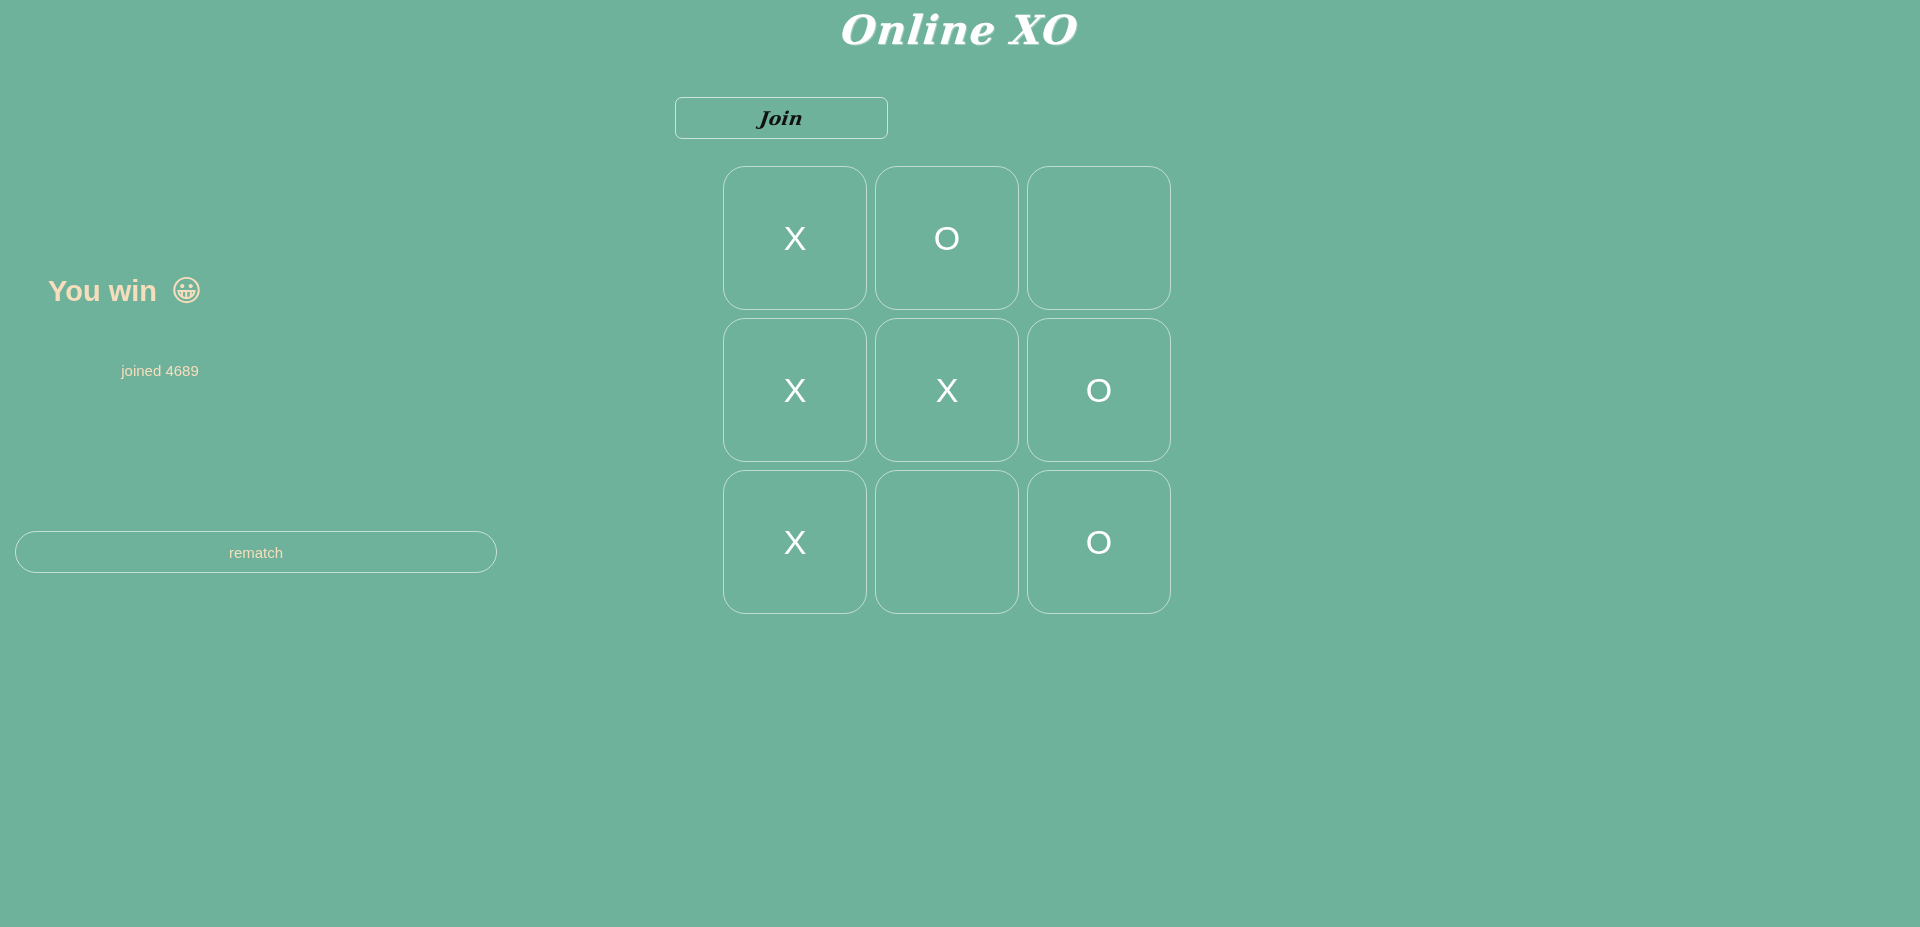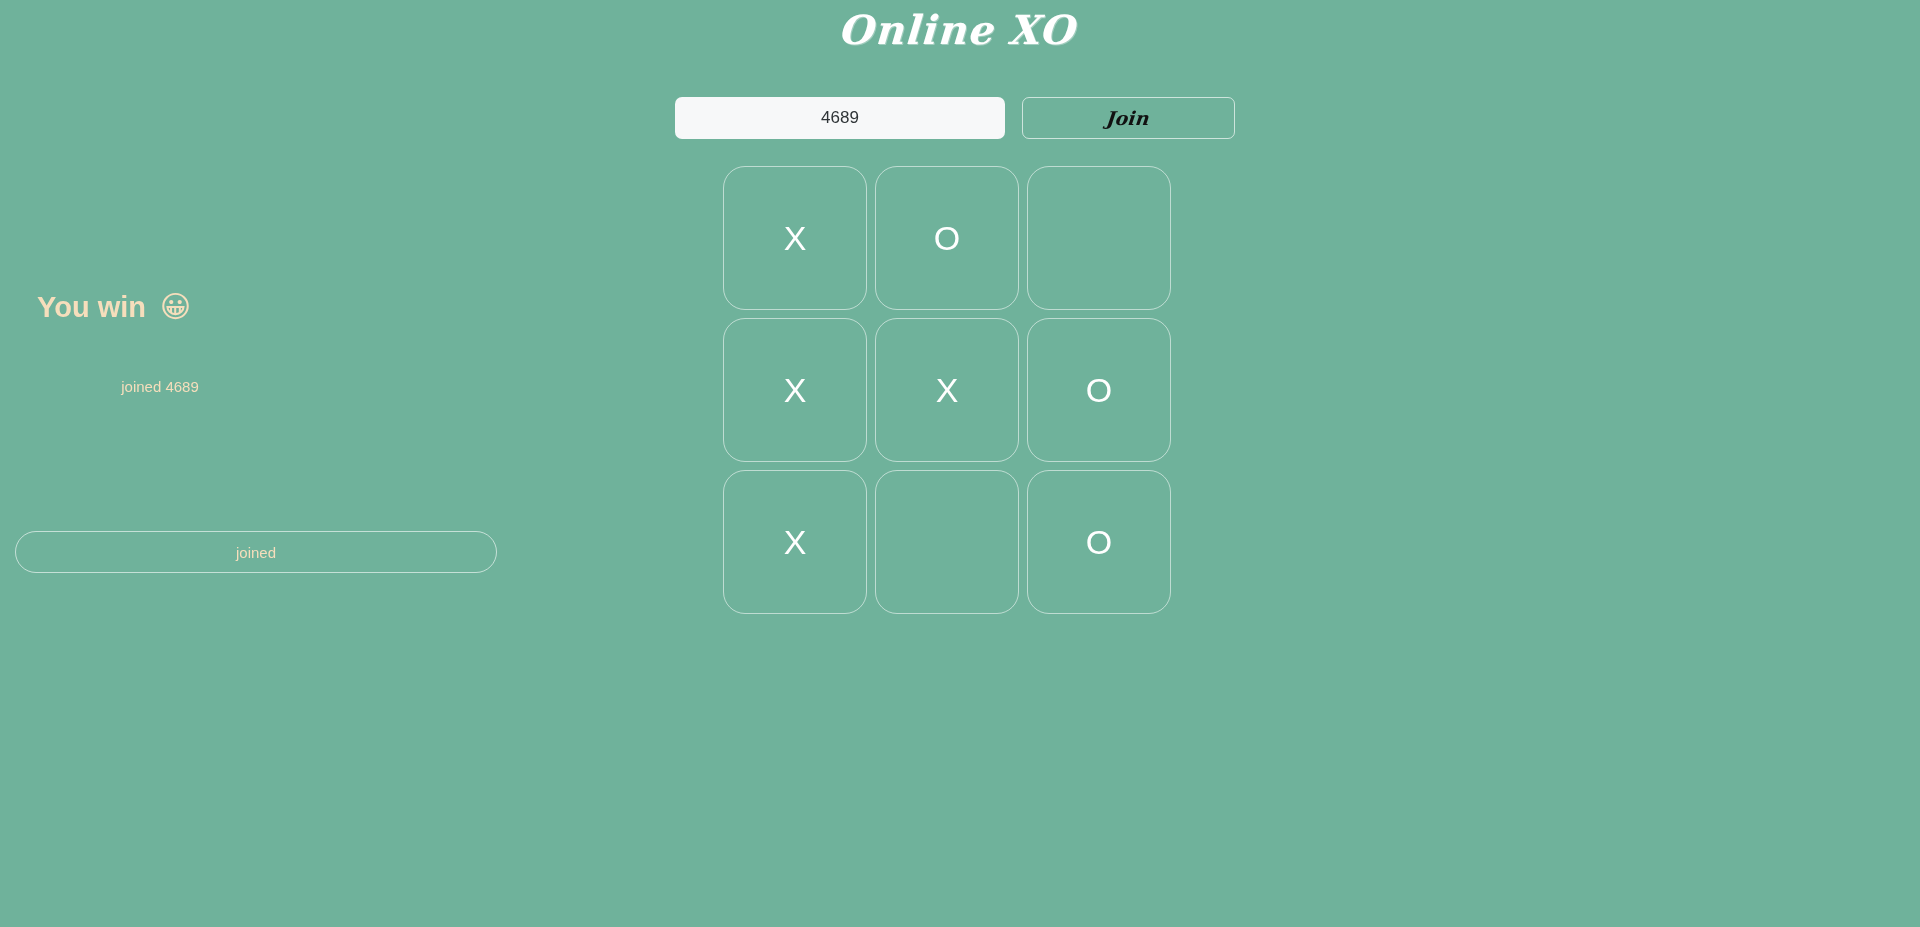--- a/index.html
+++ b/index.html
@@ -111,26 +111,25 @@
   .left-panel {
     position: absolute;
     top: 270px;
     left: 0;
     width: 512px;
   }
   .result-line {
     display: flex;
     align-items: center;
     gap: 14px;
-    padding-left: 37px;
+    padding-left: 48px;
     color: #f6debc;
     font-size: 29px;
     font-weight: bold;
     height: 42px;
-    margin-top: 16px;
   }
   .result-emoji {
     font-size: 30px;
     line-height: 1;
     font-family: "DejaVu Sans", sans-serif;
   }
   .status-block {
     margin-top: 47px;
     text-align: center;
     color: #f6debc;
@@ -156,21 +155,20 @@
     cursor: pointer;
     padding: 0;
   }
 </style>
 </head>
 <body>
 
 <div class="app-title">Online XO</div>
 
 <div class="join-row">
-  <input class="room-input" type="text" value="4689" style="">
   <button class="join-btn">
     <span>Join</span>
   </button>
 </div>
 
 <div class="board">
   <button class="cell">X</button>
   <button class="cell">O</button>
   <button class="cell"></button>
   <button class="cell">X</button>
@@ -184,13 +182,13 @@
 <div class="left-panel">
   <div class="result-line">
     <span>You win</span>
     <span class="result-emoji">😀</span>
   </div>
   <div class="status-block">
     <div class="status-line">joined 4689</div>
   </div>
 </div>
 
-<button class="rematch-btn">joined</button>
+<button class="rematch-btn">rematch</button>
 
 </body></html>

